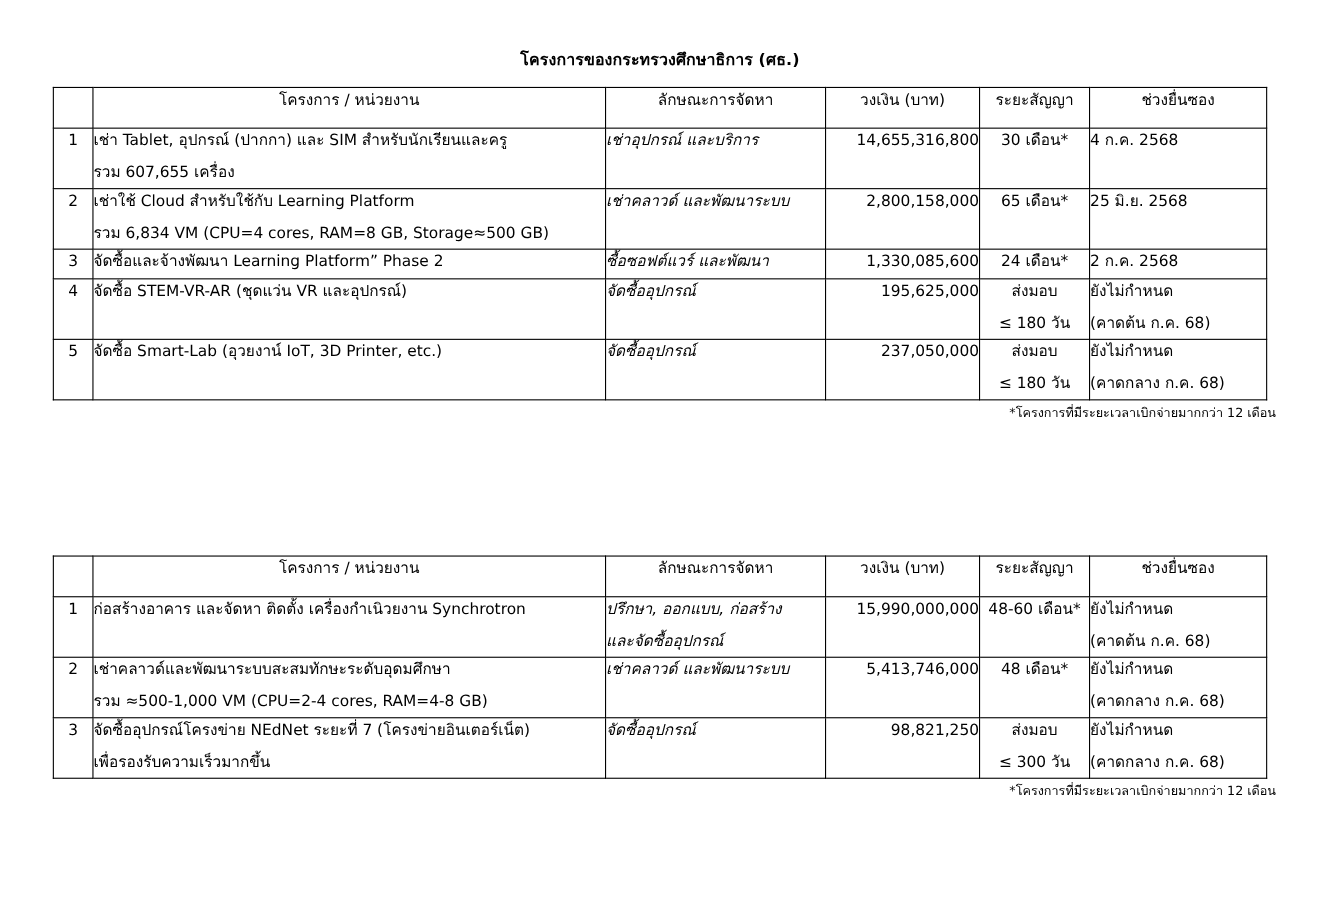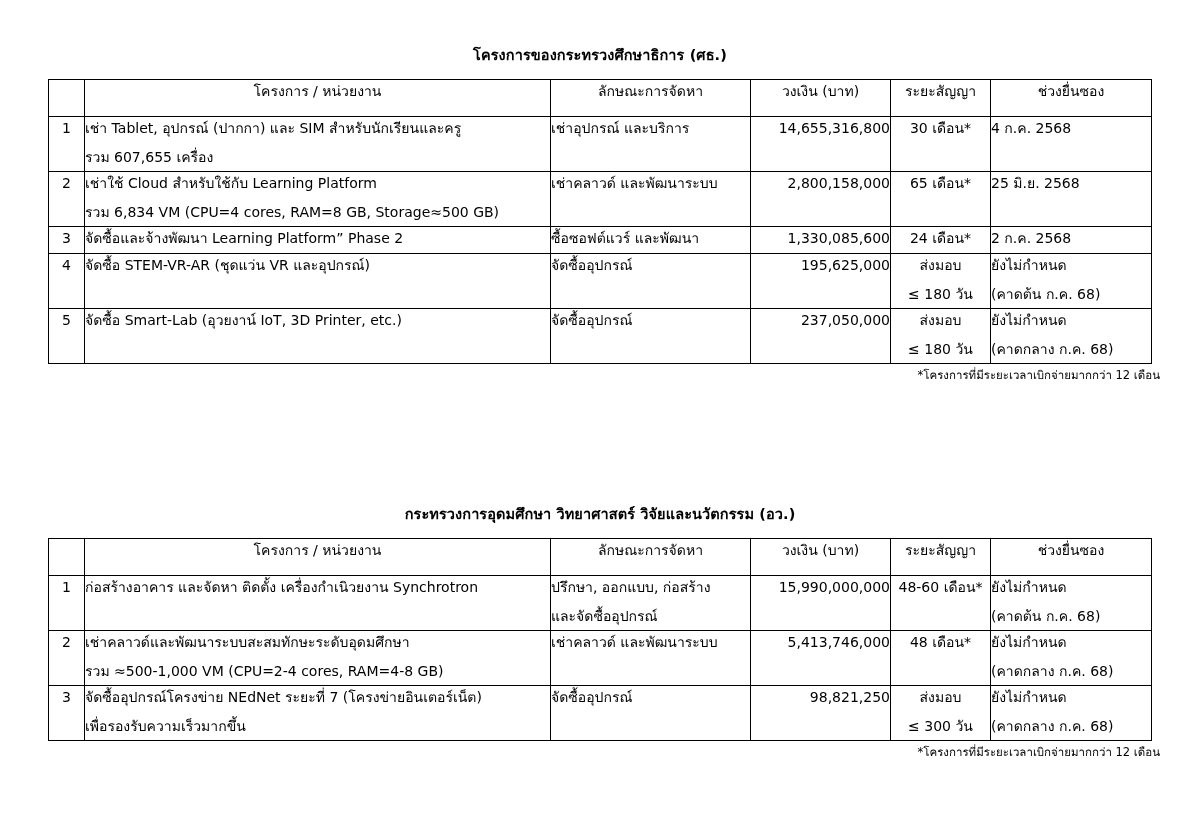--- a/index.html
+++ b/index.html
@@ -78,20 +78,21 @@
   td.cell-num {
     text-align: center;
     padding: 6px 2px 8px 2px;
     font-size: 14px;
   }
   td.cell-proj {
     padding: 6px 8px 10px 10px;
   }
   td.cell-type {
     padding: 6px 8px 10px 10px;
+    font-style: italic;
   }
   td.cell-amt {
     padding: 6px 10px 10px 8px;
     text-align: right;
   }
   td.cell-dur {
     padding: 6px 8px 10px 8px;
     text-align: center;
   }
   td.cell-win {
@@ -237,21 +238,20 @@
         </tr>
 
       </tbody>
     </table>
 
     <div class="footnote">*โครงการที่มีระยะเวลาเบิกจ่ายมากกว่า 12 เดือน</div>
   </div>
 
   <div class="section section-2">
 
-    <div class="section-title">กระทรวงการอุดมศึกษา วิทยาศาสตร์ วิจัยและนวัตกรรม (อว.)</div>
 
     <table class="proc-table">
       <colgroup>
         <col class="c-num">
           <col class="c-proj">
           <col class="c-type">
         <col class="c-amt">
           <col class="c-dur">
           <col class="c-win">
       </colgroup>

